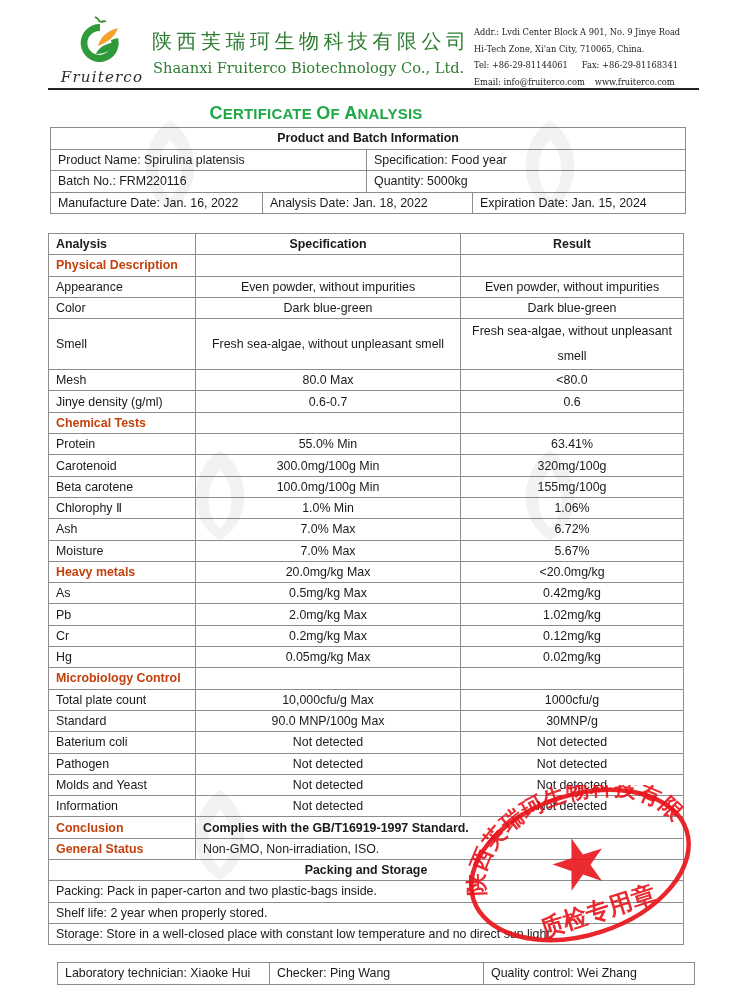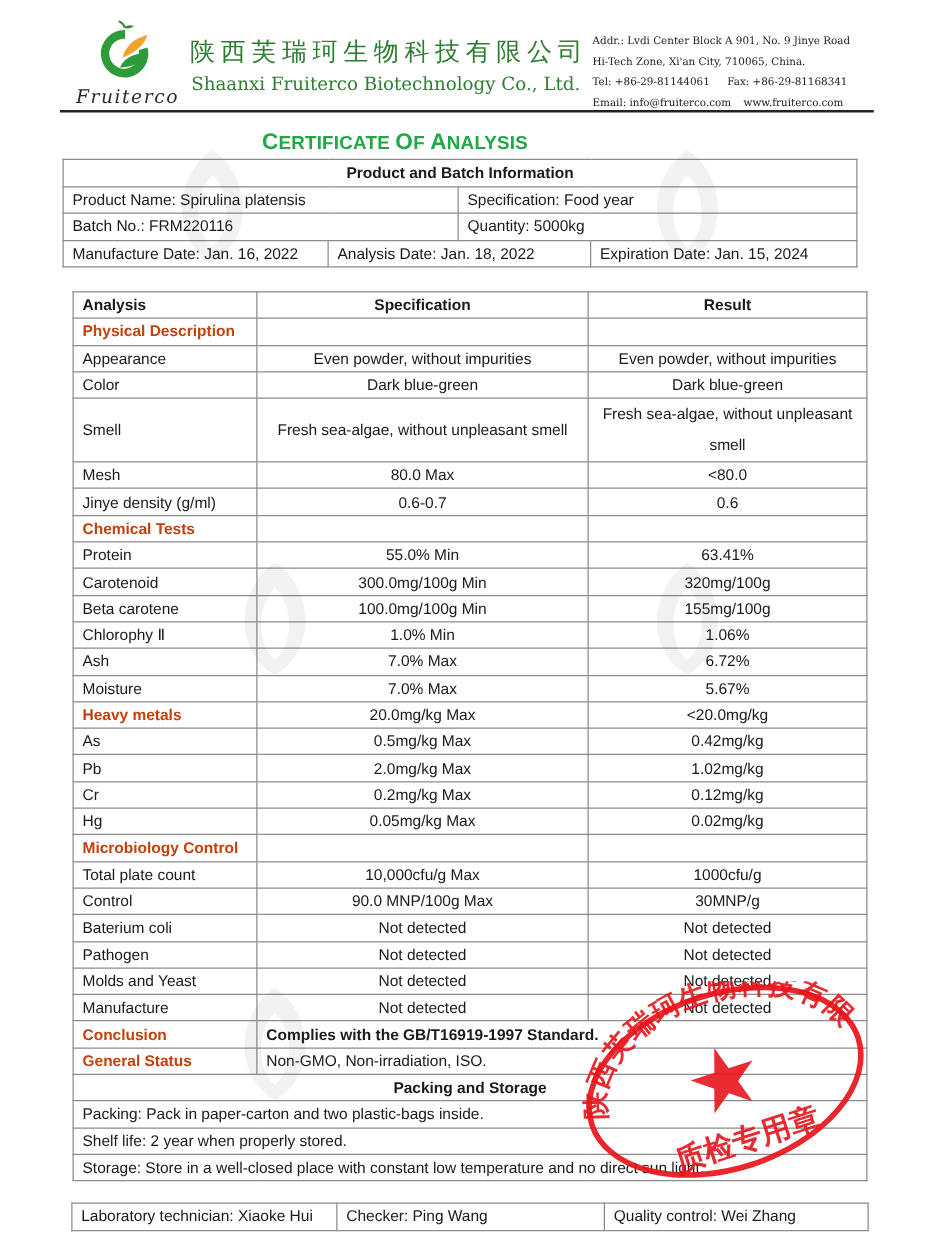--- a/index.html
+++ b/index.html
@@ -19,21 +19,21 @@
   .title { position: absolute; left: 0; top: 103px; width: 632px; text-align: center; font-family: "Liberation Sans", sans-serif; font-weight: bold; font-size: 18px; color: #1fa845; letter-spacing: 0.2px; }
   .title .small { font-size: 15px; }
 
   table { border-collapse: collapse; position: absolute; table-layout: fixed; font-size: 12.4px; }
   td { border: 1px solid #8c8c8c; padding: 0 7px; height: 21.5px; line-height: 14px; vertical-align: middle; white-space: nowrap; overflow: hidden; }
   .c { text-align: center; }
   .b { font-weight: bold; }
   .g { color: #c2410c; font-weight: bold; }
 
   #info { left: 50px; top: 127px; width: 635px; }
-  #main { left: 58px; top: 233px; width: 635px; }
+  #main { left: 48px; top: 233px; width: 635px; }
   #main td { height: 21.3px; }
   #main td.tall { height: 44px; }
   #main td.wrap { white-space: normal; line-height: 25px; }
   #sign { left: 57px; top: 962px; width: 637px; }
 
   .watermark { position: absolute; width: 80px; height: 110px; opacity: 0.07; pointer-events: none; }
   .stamp { position: absolute; left: 460px; top: 785px; width: 240px; height: 160px; pointer-events: none; }
 </style>
 </head>
 <body>
@@ -197,41 +197,41 @@
         <td class="g">Microbiology Control</td>
         <td class="c"></td>
         <td class="c"></td>
       </tr>
       <tr>
         <td>Total plate count</td>
         <td class="c">10,000cfu/g Max</td>
         <td class="c">1000cfu/g</td>
       </tr>
       <tr>
-        <td>Control</td>
+        <td>Standard</td>
         <td class="c">90.0 MNP/100g Max</td>
         <td class="c">30MNP/g</td>
       </tr>
       <tr>
         <td>Baterium coli</td>
         <td class="c">Not detected</td>
         <td class="c">Not detected</td>
       </tr>
       <tr>
         <td>Pathogen</td>
         <td class="c">Not detected</td>
         <td class="c">Not detected</td>
       </tr>
       <tr>
         <td>Molds and Yeast</td>
         <td class="c">Not detected</td>
         <td class="c">Not detected</td>
       </tr>
       <tr>
-        <td>Manufacture</td>
+        <td>Information</td>
         <td class="c">Not detected</td>
         <td class="c">Not detected</td>
       </tr>
       <tr>
         <td class="g">Conclusion</td>
         <td class="b" colspan="2">Complies with the GB/T16919-1997 Standard.</td>
       </tr>
       <tr>
         <td class="g">General Status</td>
         <td colspan="2">Non-GMO, Non-irradiation, ISO.</td>

